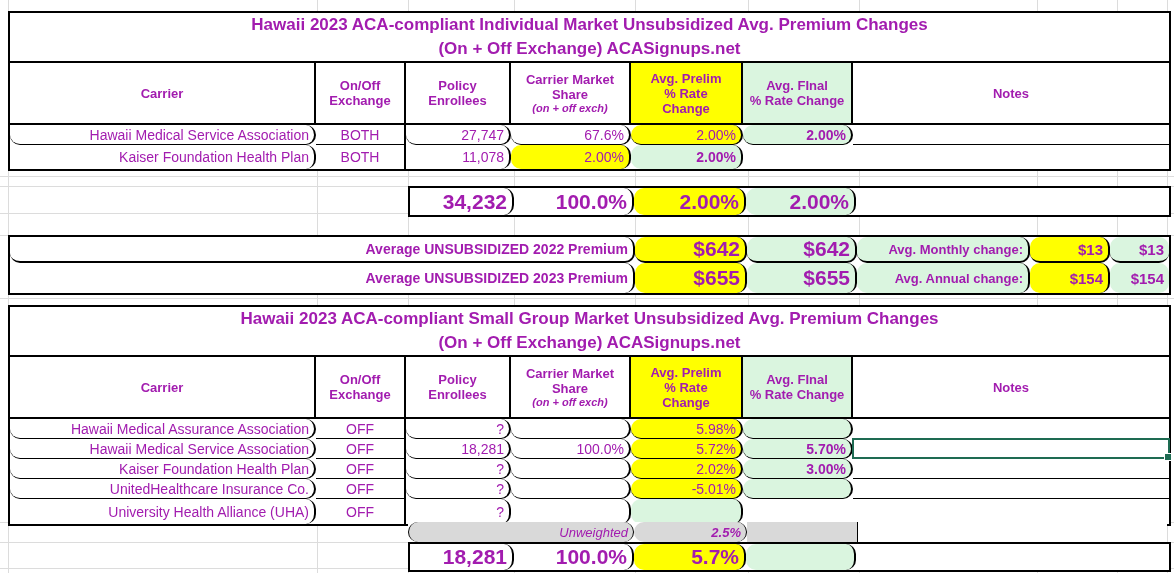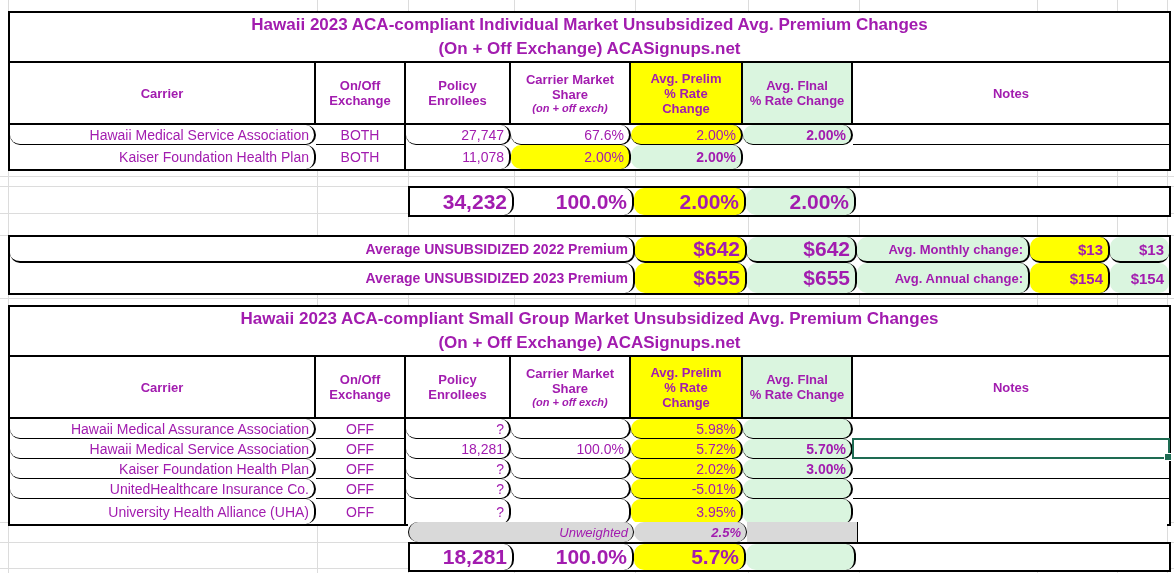--- a/index.html
+++ b/index.html
@@ -210,21 +210,20 @@
     <div class="cell d r br2 bb1">?</div>
     <div class="cell d r br2 bb1"></div>
     <div class="cell d r br2 bb1 yellow">-5.01%</div>
     <div class="cell d r b br2 bb1 green"></div>
     <div class="cell d bb1"></div>
 
     <div class="cell d r br2">University Health Alliance (UHA)</div>
     <div class="cell d c br2">OFF</div>
     <div class="cell d r br2">?</div>
     <div class="cell d r br2"></div>
-    <div class="cell d r br2 yellow">3.95%</div>
     <div class="cell d r b br2 green"></div>
     <div class="cell d"></div>
   </div>
 
   <div id="unw" class="blk" style="left:408px;top:522px;width:759px;height:20px;grid-template-columns:226px 113px 111px 1fr;">
     <div class="cell r i fs13 gray bl1 br1">Unweighted</div>
     <div class="cell r b i fs13 gray br1">2.5%</div>
     <div class="cell gray br1"></div>
     <div class="cell"></div>
   </div>

